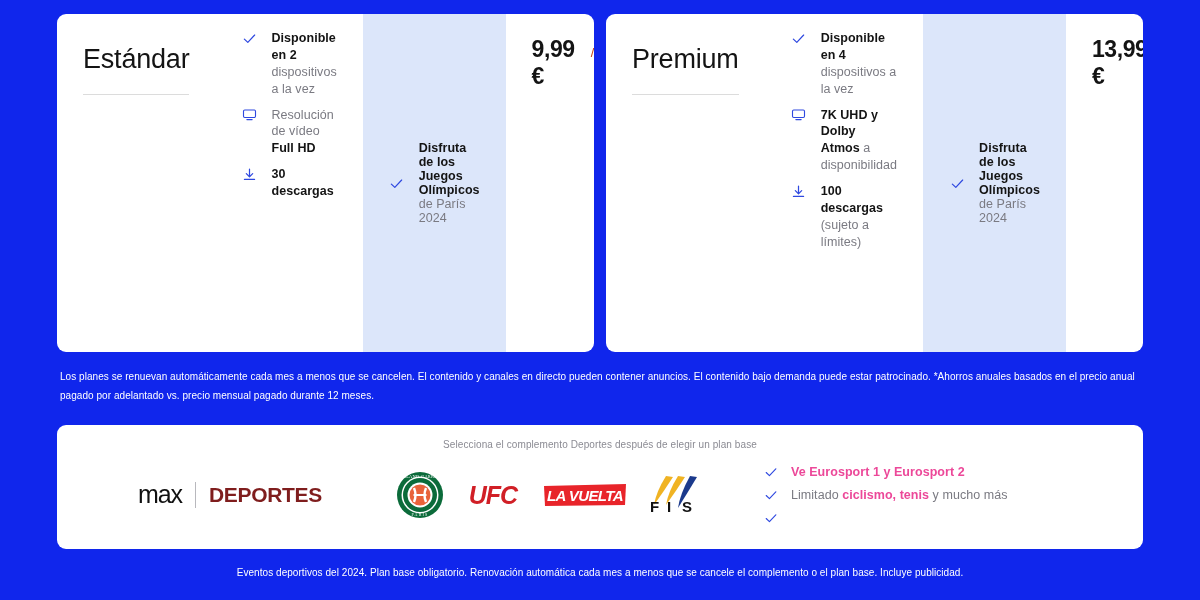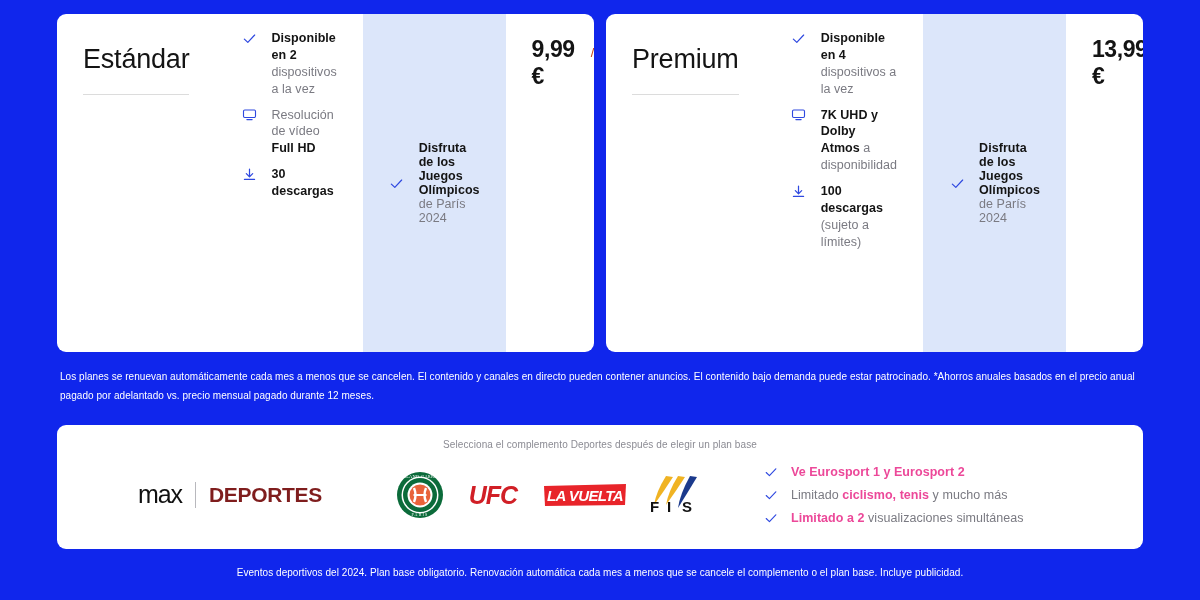--- a/index.html
+++ b/index.html
@@ -395,21 +395,20 @@
               </svg>
           </span>
           <span class="benefit-text"><span>Limitado </span><b>ciclismo, tenis</b><span> y mucho más</span></span>
         </div>
         <div class="benefit-row">
           <span class="benefit-check">
             <svg width="14" height="14" viewBox="0 0 16 16">
                 <path d="M2.5 8.6 L6.2 12.2 L13.5 4.3" fill="none" stroke="currentColor" stroke-width="1.3" stroke-linecap="round" stroke-linejoin="round"></path>
               </svg>
           </span>
-          <span class="benefit-text"><b>Limitado a 2</b><span> visualizaciones simultáneas</span></span>
         </div>
       </div>
     </div>
   </div>
 
   <div class="bottom-disclaimer">Eventos deportivos del 2024. Plan base obligatorio. Renovación automática cada mes a menos que se cancele el complemento o el plan base. Incluye publicidad.</div>
 
 </div>
 
 </body></html>

